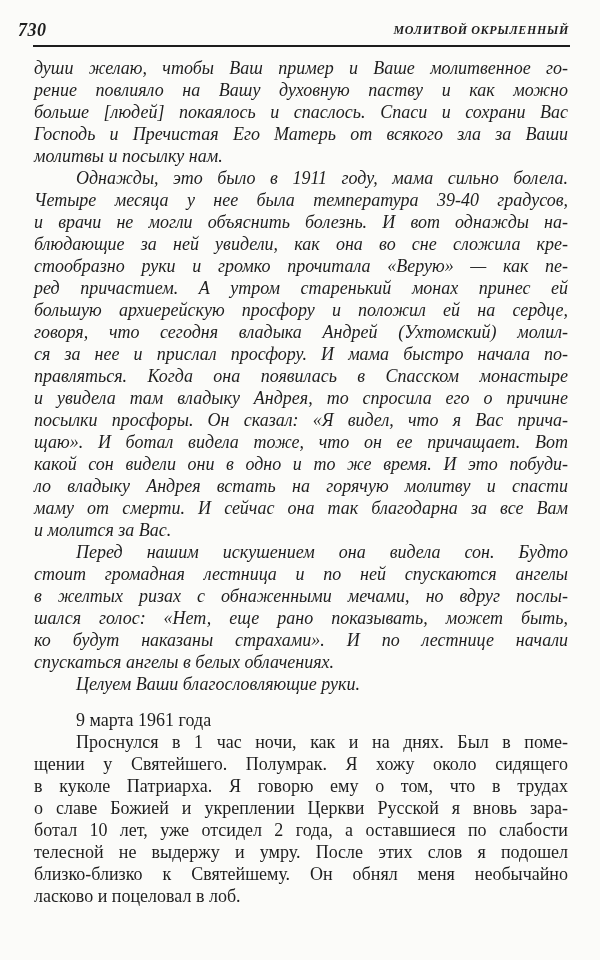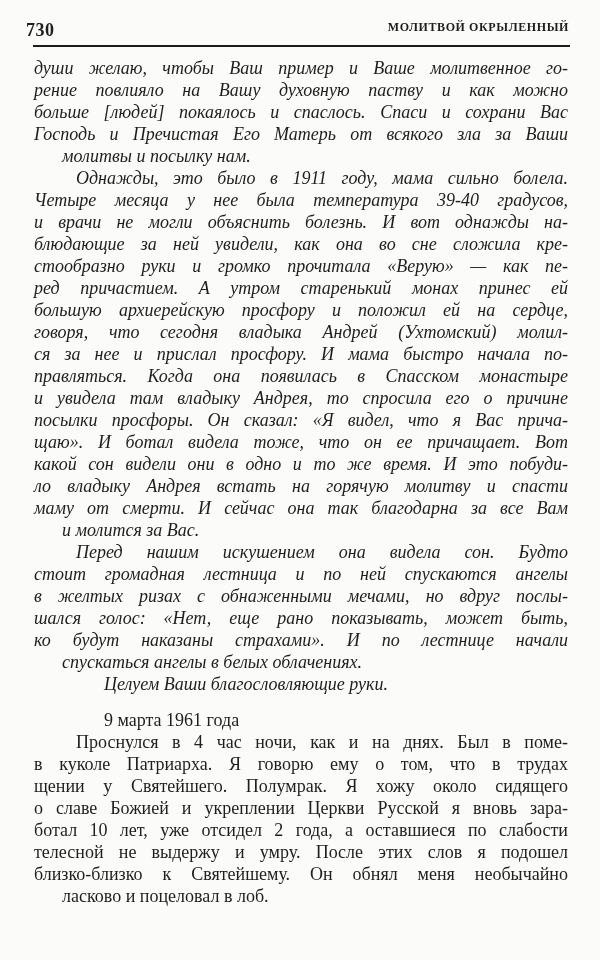--- a/index.html
+++ b/index.html
@@ -12,26 +12,27 @@
     width: 600px;
     height: 960px;
     margin: 0 auto;
     background: #fbfbf9;
     font-family: "Liberation Serif", "DejaVu Serif", serif;
     color: #1e1e1e;
     overflow: hidden;
   }
   .header {
     position: absolute;
-    left: 26px;
+    left: 18px;
     right: 31px;
     top: 20px;
     display: flex;
     justify-content: space-between;
-    align-items: flex-start;
+    align-items: center;
+    font-style: italic;
   }
   .pagenum {
     font-size: 18px;
     font-weight: 700;
     letter-spacing: 0.5px;
   }
   .runhead {
     font-size: 12px;
     font-weight: 700;
     letter-spacing: 0.6px;
@@ -57,21 +58,20 @@
     height: 22px;
     text-align: justify;
     text-align-last: justify;
     white-space: nowrap; 
   }
   .ln.it { font-style: italic; }
   .ln.ind { text-indent: 42px; }
   .ln.end {
     text-align: left;
     text-align-last: left;
-    margin-left: 28px;
   }
   .ln.gap { margin-top: 14px; }
 </style>
 </head>
 <body>
 
 <div class="page">
   <div class="header">
     <span class="pagenum">730</span>
     <span class="runhead">МОЛИТВОЙ ОКРЫЛЕННЫЙ</span>
@@ -101,22 +101,22 @@
       <div class="ln it">маму от смерти. И сейчас она так благодарна за все Вам</div>
       <div class="ln it end">и молится за Вас.</div>
       <div class="ln it ind">Перед нашим искушением она видела сон. Будто</div>
       <div class="ln it">стоит громадная лестница и по ней спускаются ангелы</div>
       <div class="ln it">в желтых ризах с обнаженными мечами, но вдруг послы-</div>
       <div class="ln it">шался голос: «Нет, еще рано показывать, может быть,</div>
       <div class="ln it">ко будут наказаны страхами». И по лестнице начали</div>
       <div class="ln it end">спускаться ангелы в белых облачениях.</div>
       <div class="ln it ind end">Целуем Ваши благословляющие руки.</div>
       <div class="ln ind end gap">9 марта 1961 года</div>
-      <div class="ln ind">Проснулся в 4 час ночи, как и на днях. Был в поме-</div>
+      <div class="ln ind">Проснулся в 1 час ночи, как и на днях. Был в поме-</div>
+      <div class="ln">щении у Святейшего. Полумрак. Я хожу около сидящего</div>
       <div class="ln">в куколе Патриарха. Я говорю ему о том, что в трудах</div>
-      <div class="ln">щении у Святейшего. Полумрак. Я хожу около сидящего</div>
       <div class="ln">о славе Божией и укреплении Церкви Русской я вновь зара-</div>
       <div class="ln">ботал 10 лет, уже отсидел 2 года, а оставшиеся по слабости</div>
       <div class="ln">телесной не выдержу и умру. После этих слов я подошел</div>
       <div class="ln">близко-близко к Святейшему. Он обнял меня необычайно</div>
       <div class="ln end">ласково и поцеловал в лоб.</div>
     </div>
 </div>
 
 </body></html>

